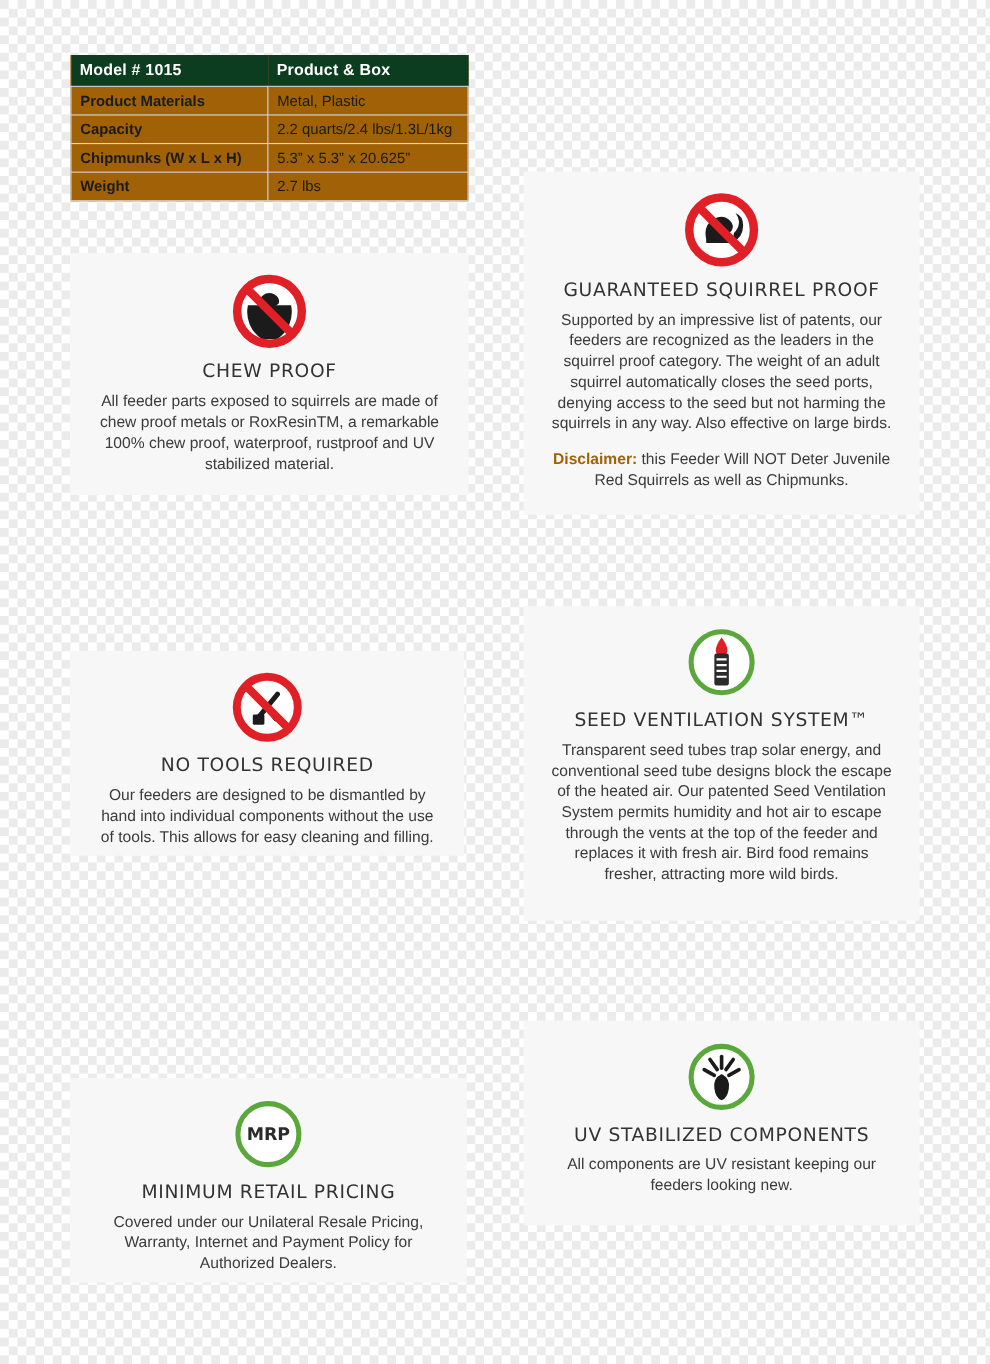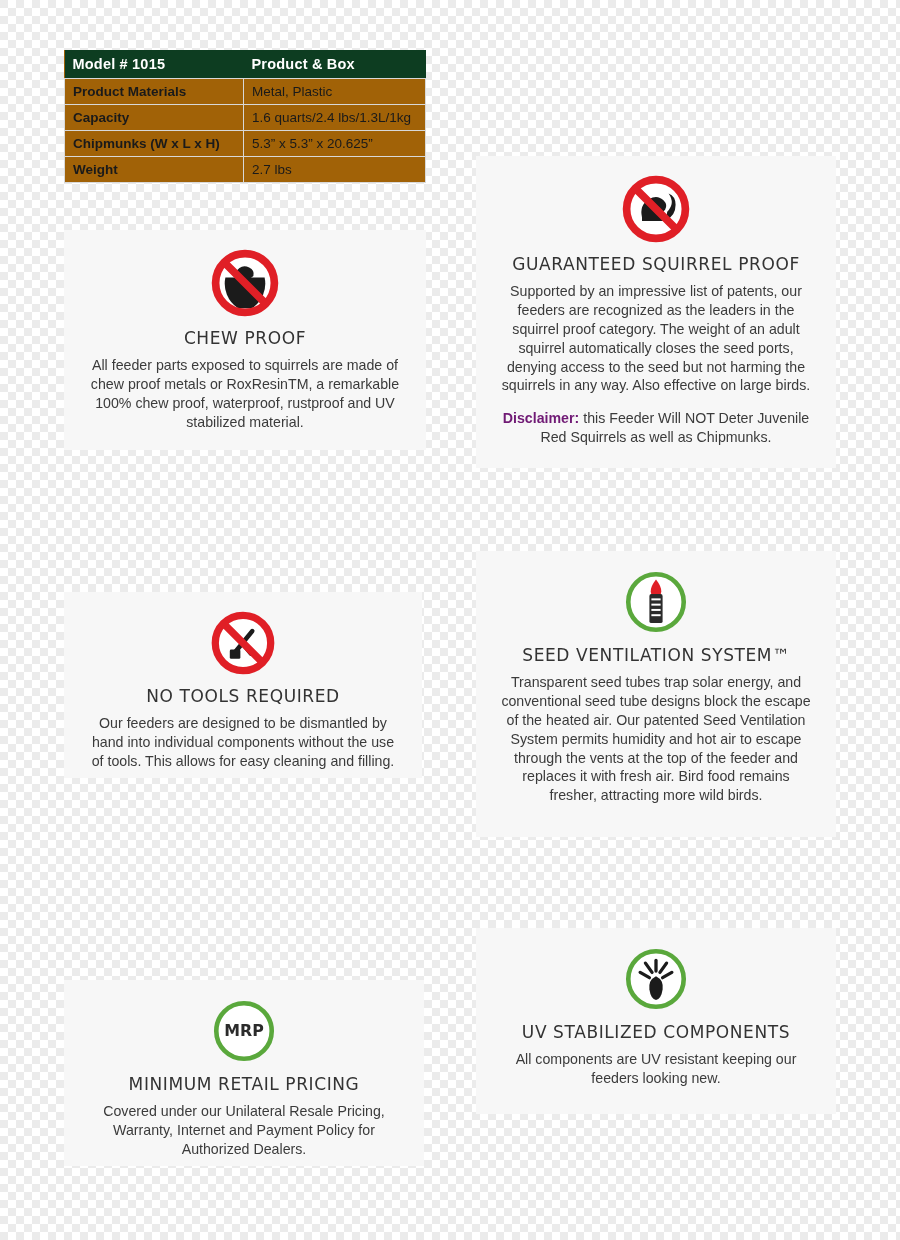--- a/index.html
+++ b/index.html
@@ -74,21 +74,21 @@
   .card p {
     margin: 0;
     font-size: 14.2px;
     line-height: 1.33;
     color: #3b3b3b;
   }
   .card p + p {
     margin-top: 14px;
   }
   .card p b {
-    color: #701a75;
+    color: #a16207;
     text-align: center;
   }
 
   
   #card-chew      { left: 64px;  top: 230px;  width: 362px; height: 220px; text-align: center; }
   #card-squirrel  { left: 476px; top: 156px;  width: 360px; height: 312px; }
   #card-tools     { left: 64px;  top: 592px;  width: 358px; height: 186px; }
   #card-vent      { left: 476px; top: 551px;  width: 360px; height: 286px; }
   #card-mrp       { left: 64px;  top: 980px;  width: 360px; height: 186px; }
   #card-uv        { left: 476px; top: 928px;  width: 360px; height: 186px; }
@@ -103,21 +103,21 @@
       <th>Product &amp; Box</th>
     </tr>
   </thead>
   <tbody>
     <tr>
       <td class="label">Product Materials</td>
       <td>Metal, Plastic</td>
     </tr>
     <tr>
       <td class="label">Capacity</td>
-      <td>1.6 quarts/2.4 lbs/1.3L/1kg</td>
+      <td>2.2 quarts/2.4 lbs/1.3L/1kg</td>
     </tr>
     <tr>
       <td class="label">Chipmunks (W x L x H)</td>
       <td>5.3” x 5.3” x 20.625”</td>
     </tr>
     <tr>
       <td class="label">Weight</td>
       <td>2.7 lbs</td>
     </tr>
   </tbody>

